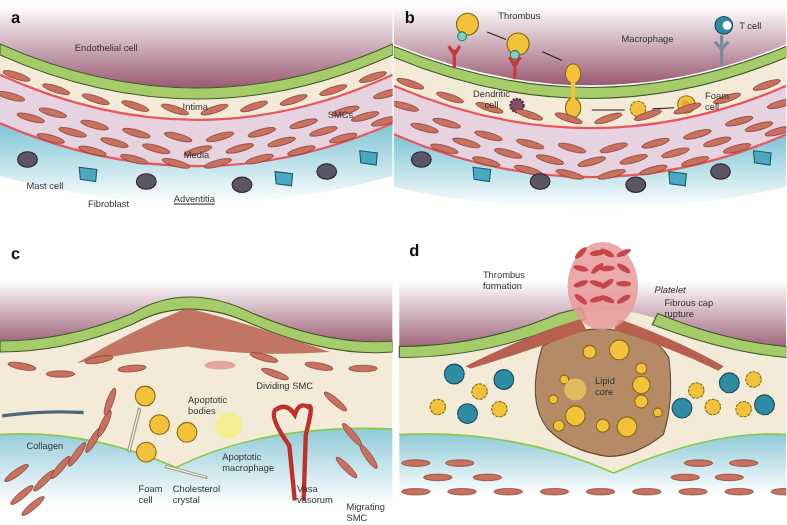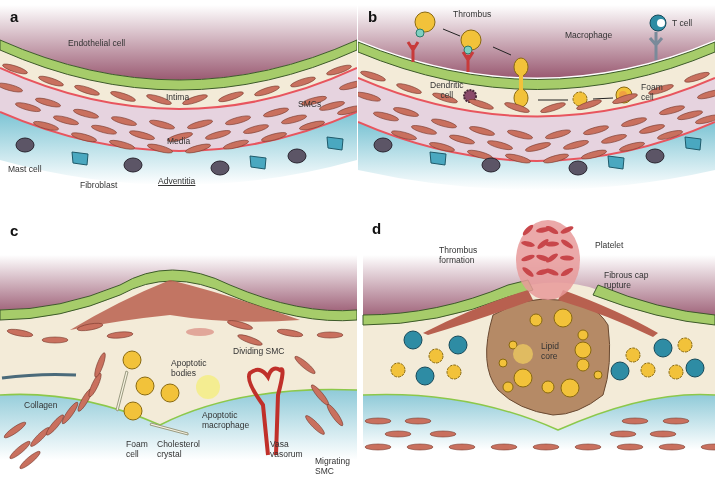--- a/index.html
+++ b/index.html
@@ -81,21 +81,21 @@
         <path d="M250,156 L266,158 L265,169 L251,167 Z" fill="#4aa8c0" stroke="#1e5a6a"></path>
         <ellipse cx="297" cy="156" rx="9" ry="7" fill="#5c5566" stroke="#2a2530"></ellipse>
         <path d="M327,137 L343,139 L342,150 L328,148 Z" fill="#4aa8c0" stroke="#1e5a6a"></path>
       </g>
   </svg>
   <div class="plabel" style="left:10px;top:8px;">a</div>
   <div class="lbl" style="left:56px;top:38px;padding-left:12px;">Endothelial cell</div>
   <div class="lbl" style="left:166px;top:92px;">Intima</div>
   <div class="lbl" style="left:298px;top:99px;">SMCs</div>
   <div class="lbl" style="left:167px;top:136px;">Media</div>
-  <div class="lbl" style="left:8px;top:164px;">Mast cell</div>
+  <div class="lbl" style="left:24px;top:164px;">Mast cell</div>
   <div class="lbl" style="left:80px;top:180px;">Fibroblast</div>
   <div class="lbl" style="left:158px;top:176px;text-decoration:underline;">Adventitia</div>
 </div>
 
 <div class="panel" id="panel-b">
   <svg width="357" height="215">
     <defs>
       <linearGradient id="lumenB" x1="0" y1="0" x2="0" y2="1">
         <stop offset="0" stop-color="#ffffff"></stop>
         <stop offset="1" stop-color="#9a5a72"></stop>
@@ -361,16 +361,16 @@
         <ellipse cx="277" cy="206" rx="13" ry="3" fill="#c9705e" stroke="#7a3a2e" stroke-width="0.6" transform="rotate(0 277 206)"></ellipse>
         <ellipse cx="318" cy="206" rx="13" ry="3" fill="#c9705e" stroke="#7a3a2e" stroke-width="0.6" transform="rotate(0 318 206)"></ellipse>
         <ellipse cx="40" cy="219" rx="13" ry="3" fill="#c9705e" stroke="#7a3a2e" stroke-width="0.6" transform="rotate(0 40 219)"></ellipse>
         <ellipse cx="85" cy="219" rx="13" ry="3" fill="#c9705e" stroke="#7a3a2e" stroke-width="0.6" transform="rotate(0 85 219)"></ellipse>
         <ellipse cx="265" cy="219" rx="13" ry="3" fill="#c9705e" stroke="#7a3a2e" stroke-width="0.6" transform="rotate(0 265 219)"></ellipse>
         <ellipse cx="305" cy="219" rx="13" ry="3" fill="#c9705e" stroke="#7a3a2e" stroke-width="0.6" transform="rotate(0 305 219)"></ellipse>
       </g>
   </svg>
   <div class="plabel" style="left:14px;top:5px;">d</div>
   <div class="lbl" style="left:81px;top:30px;"><span>Thrombus</span><br><span>formation</span></div>
-  <div class="lbl" style="left:237px;top:25px;">Platelet</div>
+  <div class="lbl" style="left:237px;top:43px;font-style:italic;">Platelet</div>
   <div class="lbl" style="left:246px;top:55px;"><span>Fibrous cap</span><br><span>rupture</span></div>
   <div class="lbl" style="left:183px;top:126px;"><span>Lipid</span><br><span>core</span></div>
 </div>
 
 </body></html>

